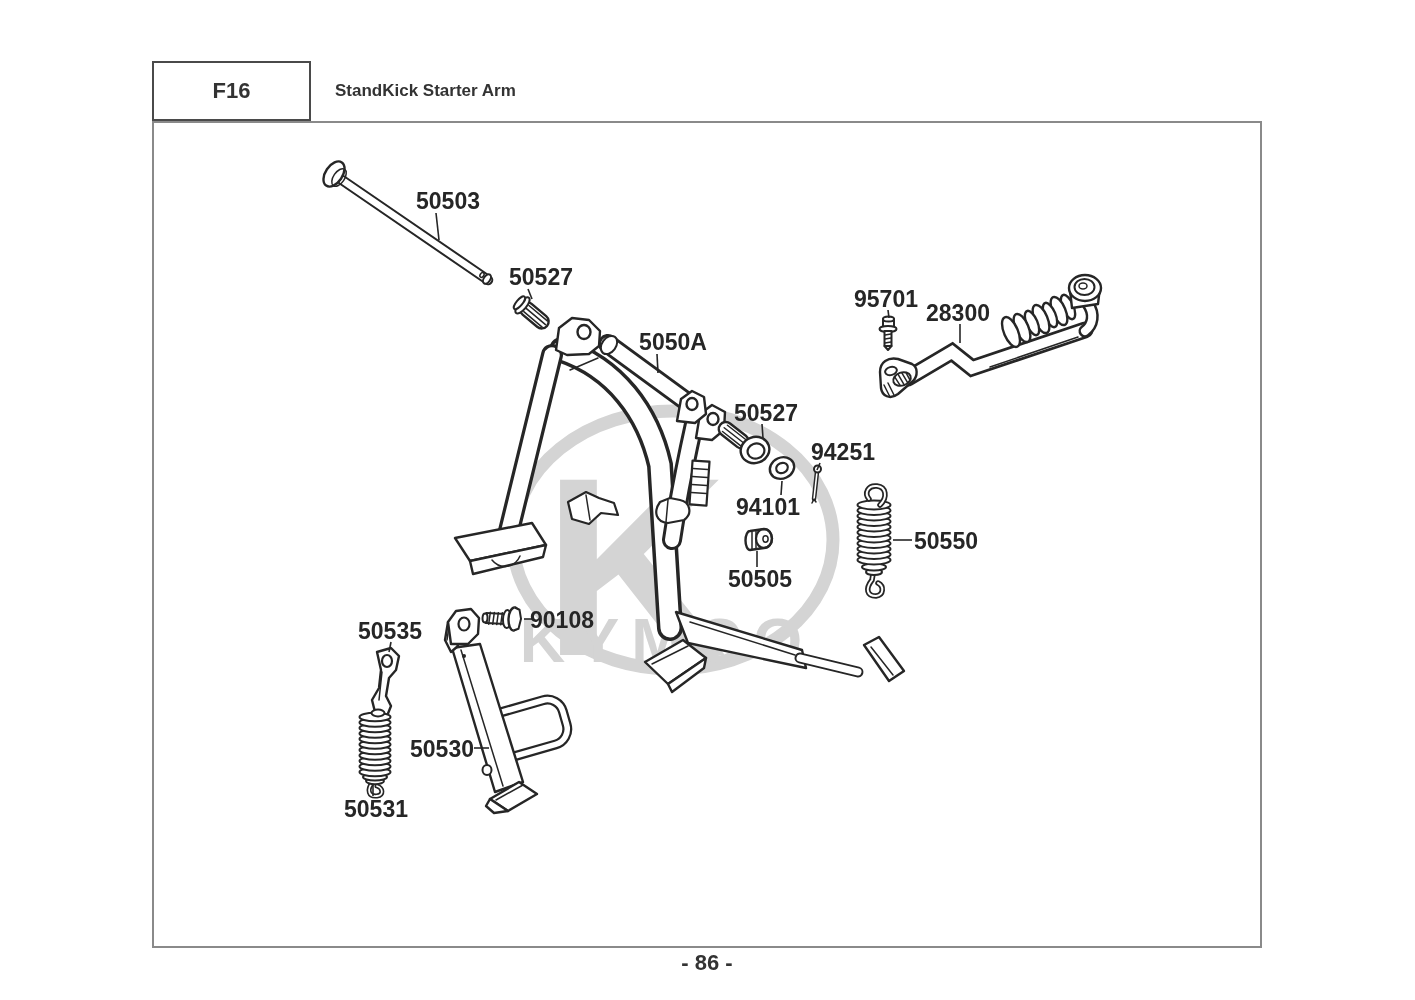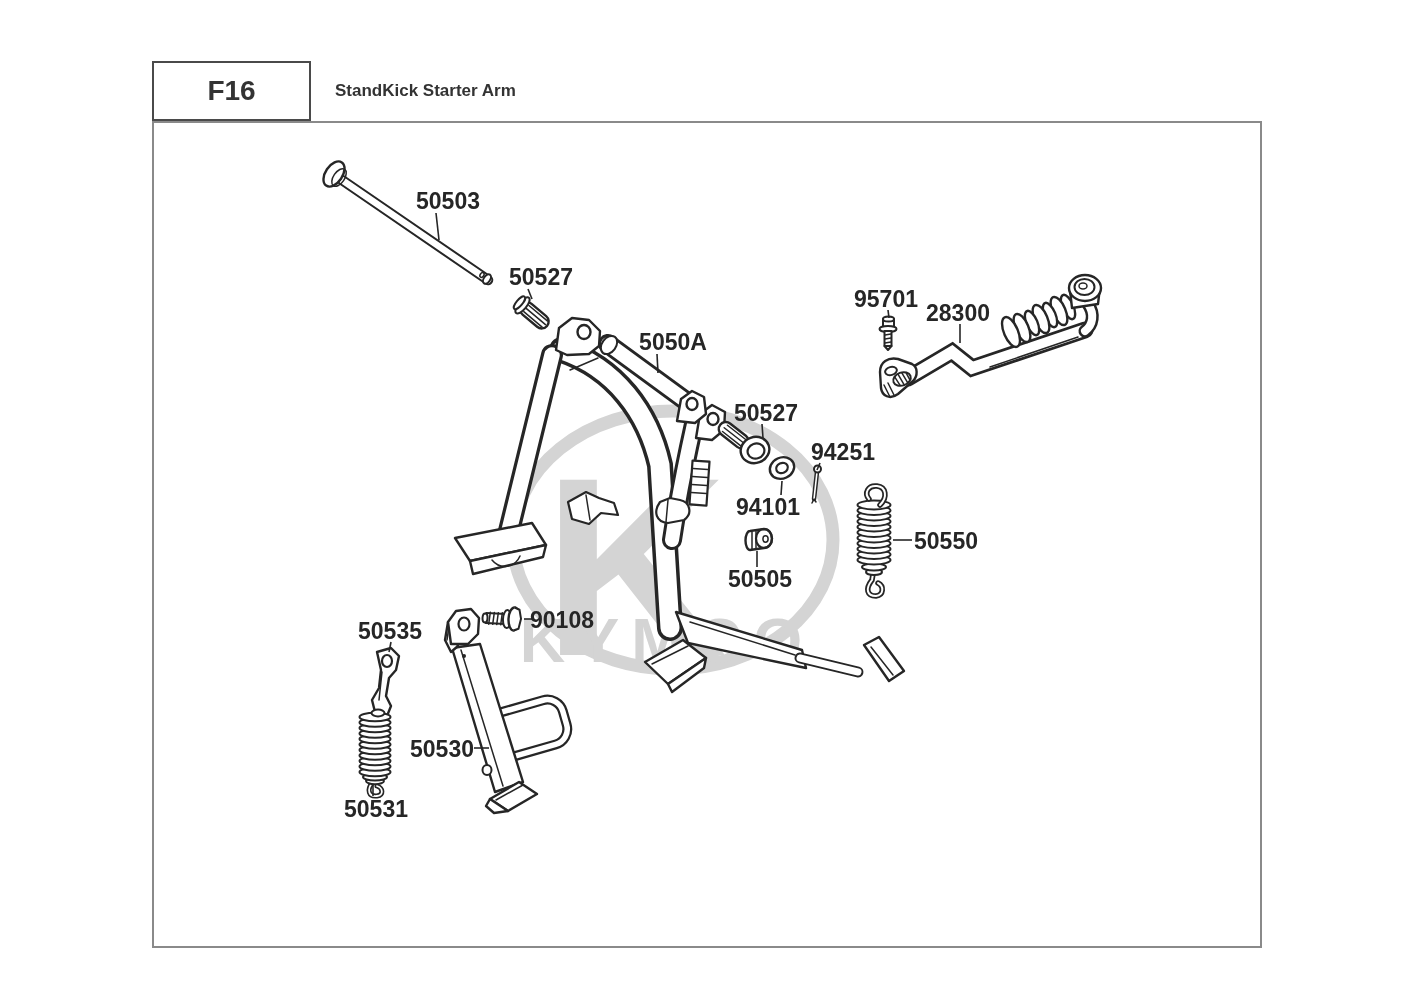--- a/index.html
+++ b/index.html
@@ -1,21 +1,21 @@
 <!DOCTYPE html>
 <html><head>
 <meta charset="utf-8">
 <style>
   html,body{margin:0;padding:0;background:#fff;}
   .page{position:relative;width:1415px;height:1000px;background:#fff;overflow:hidden;
         font-family:"Liberation Sans",sans-serif;color:#333;}
   .code-box{position:absolute;left:152px;top:61px;width:159px;height:60px;
         border:2px solid #4a4a4a;box-sizing:border-box;background:#fff;
         display:flex;align-items:center;justify-content:center;
-        font-size:28px;font-weight:bold;color:#333;}
+        font-size:22px;font-weight:bold;color:#333;}
   .page-title{position:absolute;left:335px;top:61px;height:60px;line-height:60px;
         font-size:17px;font-weight:bold;color:#333;}
   .frame{position:absolute;left:152px;top:121px;width:1110px;height:827px;
         border:2px solid #8a8a8a;box-sizing:border-box;background:#fff;}
   svg.diagram{position:absolute;left:0;top:0;width:1415px;height:1000px;}
   .footer{position:absolute;left:152px;top:950px;width:1110px;text-align:center;
         font-size:22px;font-weight:bold;color:#333;}
   
   .ln{stroke:#262626;fill:none;stroke-width:2.4;stroke-linejoin:round;stroke-linecap:round;}
   .thin{stroke:#262626;fill:none;stroke-width:1.5;stroke-linecap:round;}
@@ -291,13 +291,14 @@
         <text x="562" y="628" class="part-label">90108</text>
         <line x1="391" y1="642" x2="389" y2="652" stroke="#262626" stroke-width="1.6"></line>
         <text x="390" y="639" class="part-label">50535</text>
         <line x1="474" y1="748" x2="489" y2="748" stroke="#262626" stroke-width="1.6"></line>
         <text x="442" y="757" class="part-label">50530</text>
         <line x1="373" y1="796" x2="373" y2="784" stroke="#262626" stroke-width="1.6"></line>
         <text x="376" y="817" class="part-label">50531</text>
       </g>
   </svg>
 
+  <div class="footer">- 86 -</div>
 </div>
 
 </body></html>

